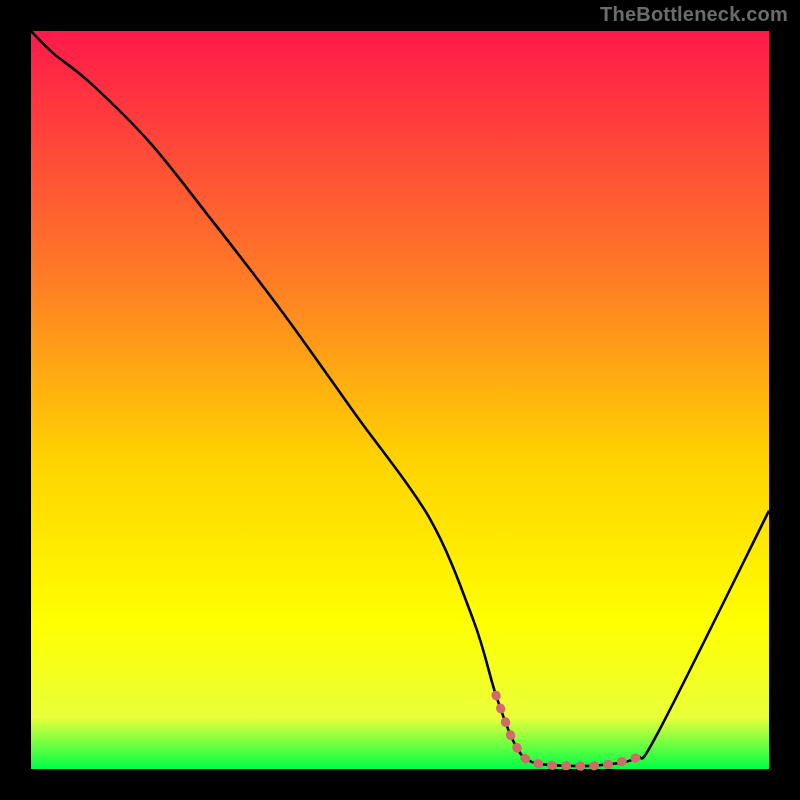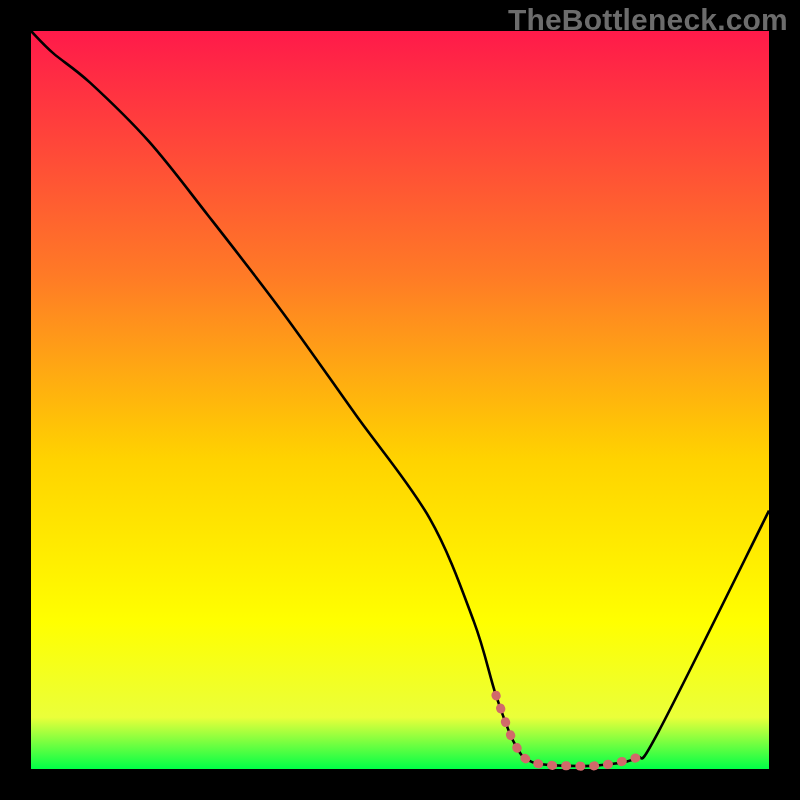--- a/index.html
+++ b/index.html
@@ -14,21 +14,21 @@
     position: relative;
     width: 800px;
     height: 800px;
     background: #000000;
   }
   .watermark {
     position: absolute;
     top: 3px;
     right: 12px;
     font-family: Arial, Helvetica, sans-serif;
-    font-size: 30px;
+    font-size: 20px;
     font-weight: 600;
     color: #6c6c6c;
     letter-spacing: 0.2px;
     user-select: none;
   }
   svg.chart {
     position: absolute;
     left: 0;
     top: 0;
     width: 800px;

